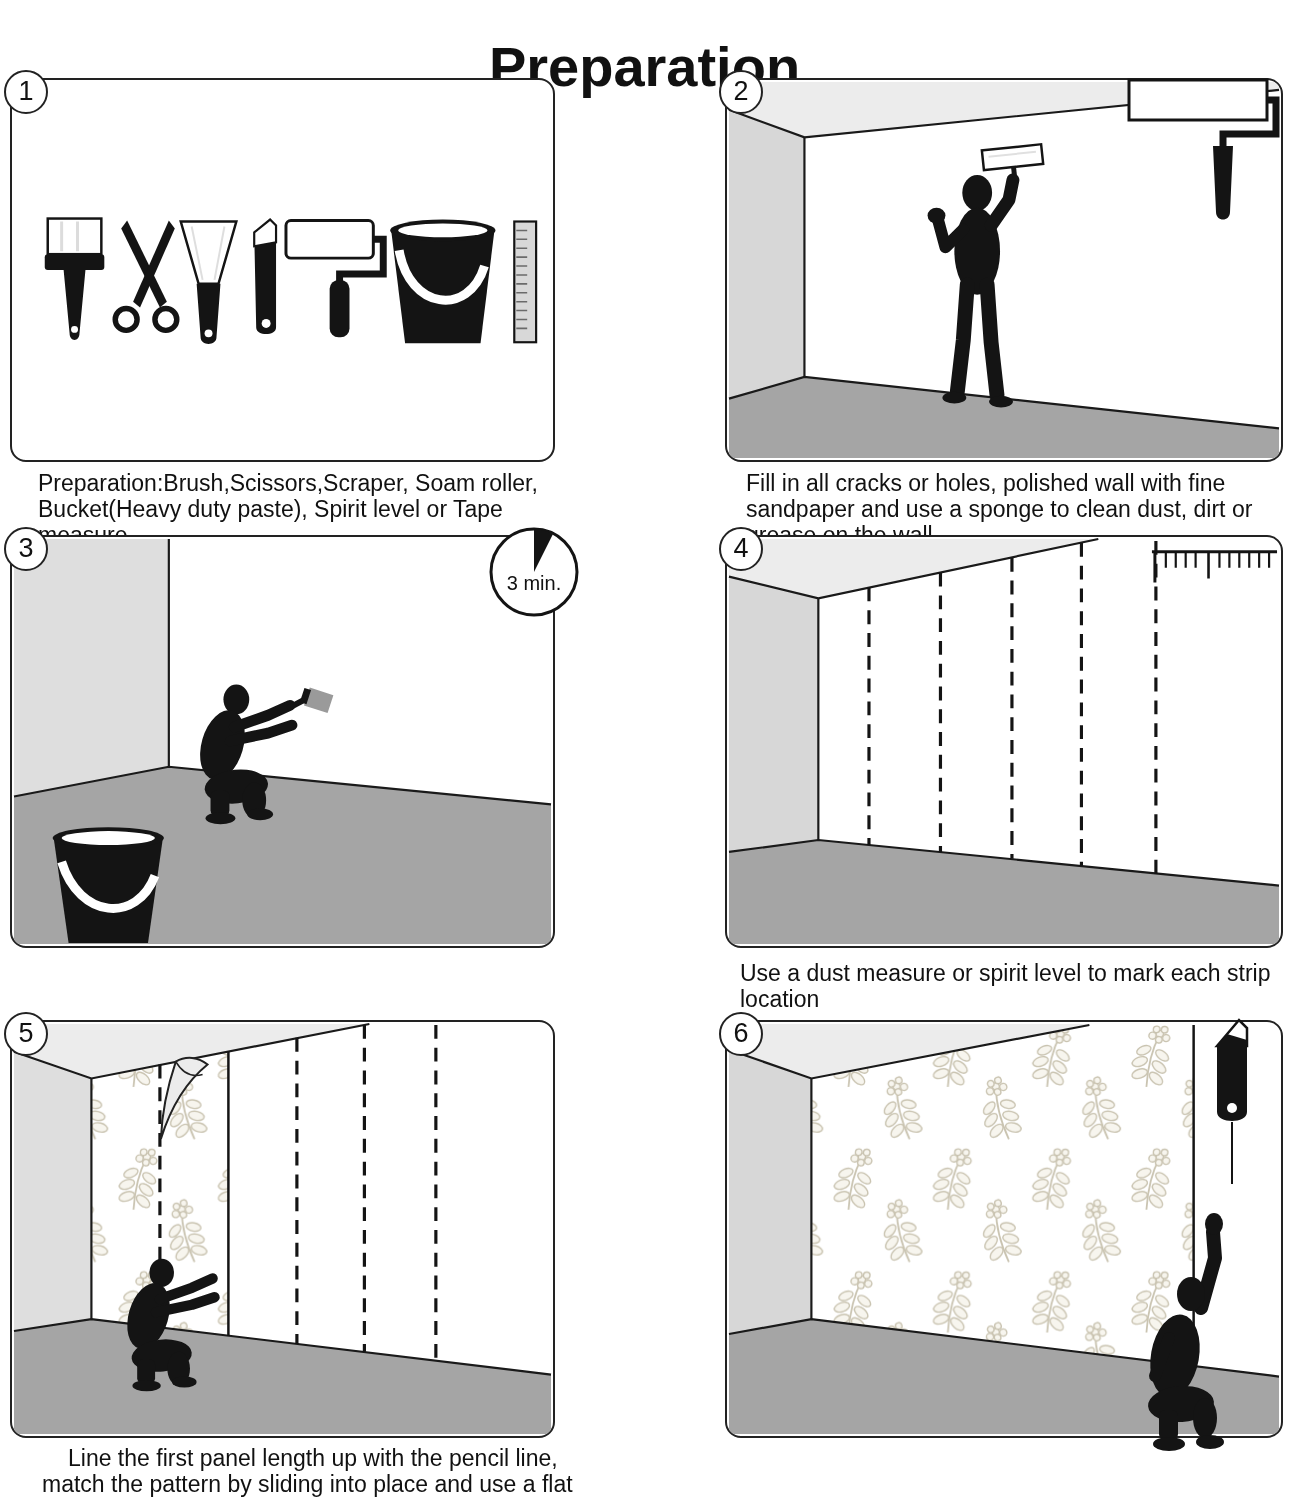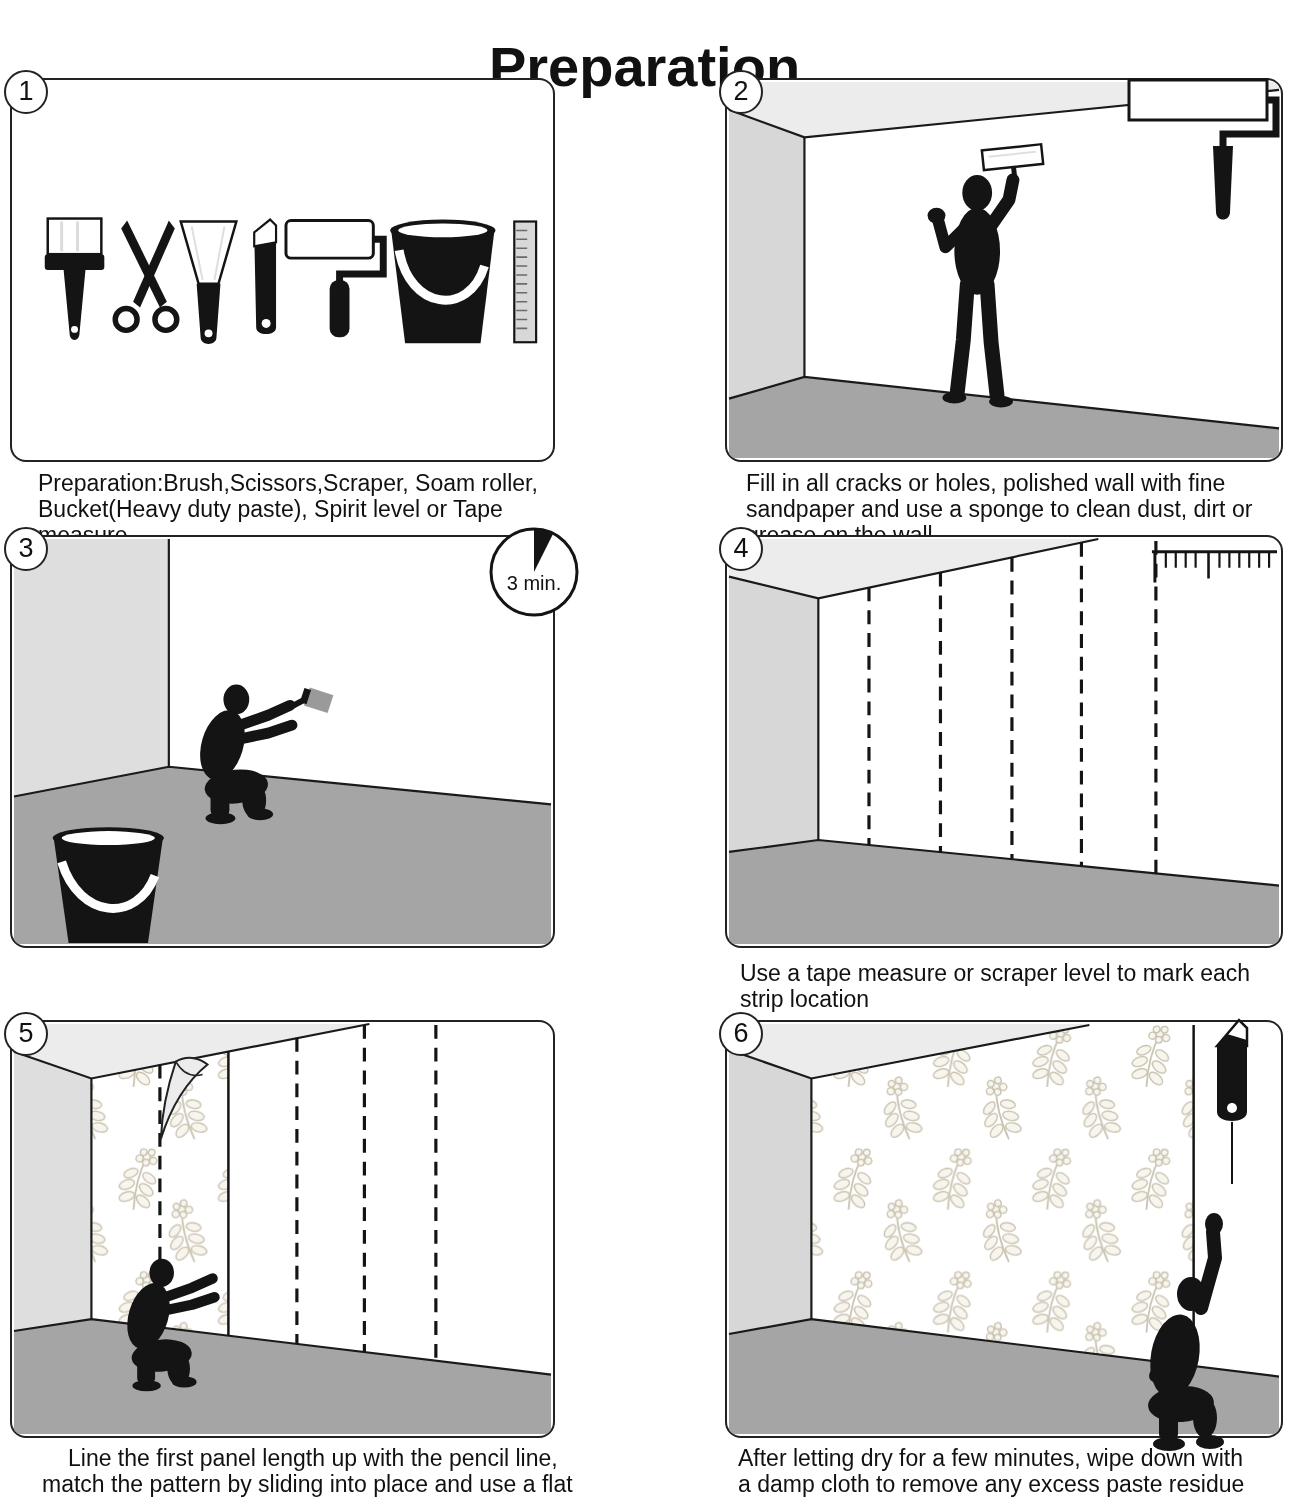--- a/index.html
+++ b/index.html
@@ -230,21 +230,21 @@
           <line x1="506" y1="15" x2="506" y2="31" stroke-width="2.2"></line>
           <line x1="516" y1="15" x2="516" y2="31" stroke-width="2.2"></line>
           <line x1="526" y1="15" x2="526" y2="31" stroke-width="2.2"></line>
           <line x1="536" y1="15" x2="536" y2="31" stroke-width="2.2"></line>
           <line x1="546" y1="15" x2="546" y2="31" stroke-width="2.2"></line>
         </g>
       </svg>
     </div>
     <div class="badge">4</div>
   </div>
-  <p class="caption" style="left:740px;top:960px;width:545px">Use a tape measure or scraper level to mark each strip location</p>
+  <p class="caption" style="left:740px;top:960px;width:545px">Use a dust measure or spirit level to mark each strip location</p>
 
   <div class="step" style="left:10px;top:1020px;width:545px;height:418px">
     <div class="panel">
       <svg viewBox="0 0 545 418" preserveAspectRatio="none">
         <defs>
           <pattern id="wp5" width="100" height="124" patternUnits="userSpaceOnUse">
             <use href="#sprig" transform="translate(6,4) rotate(10 22 30)"></use>
             <use href="#sprig" transform="translate(52,58) rotate(-18 22 30)"></use>
           </pattern>
         </defs>
@@ -314,15 +314,14 @@
           <ellipse cx="64" cy="196" rx="33" ry="18" transform="rotate(-4 64 196)"></ellipse>
           <rect x="42" y="202" width="19" height="30" rx="6"></rect>
           <ellipse cx="52" cy="236" rx="16" ry="7"></ellipse>
           <ellipse cx="88" cy="210" rx="12" ry="20"></ellipse>
           <ellipse cx="93" cy="234" rx="14" ry="7"></ellipse>
         </g>
       </svg>
     </div>
     <div class="badge">6</div>
   </div>
-  <p class="caption" style="left:738px;top:1445px;width:520px">After letting dry for a few minutes, wipe down with a damp cloth to remove any excess paste residue</p>
 
 </div>
 
 </body></html>

